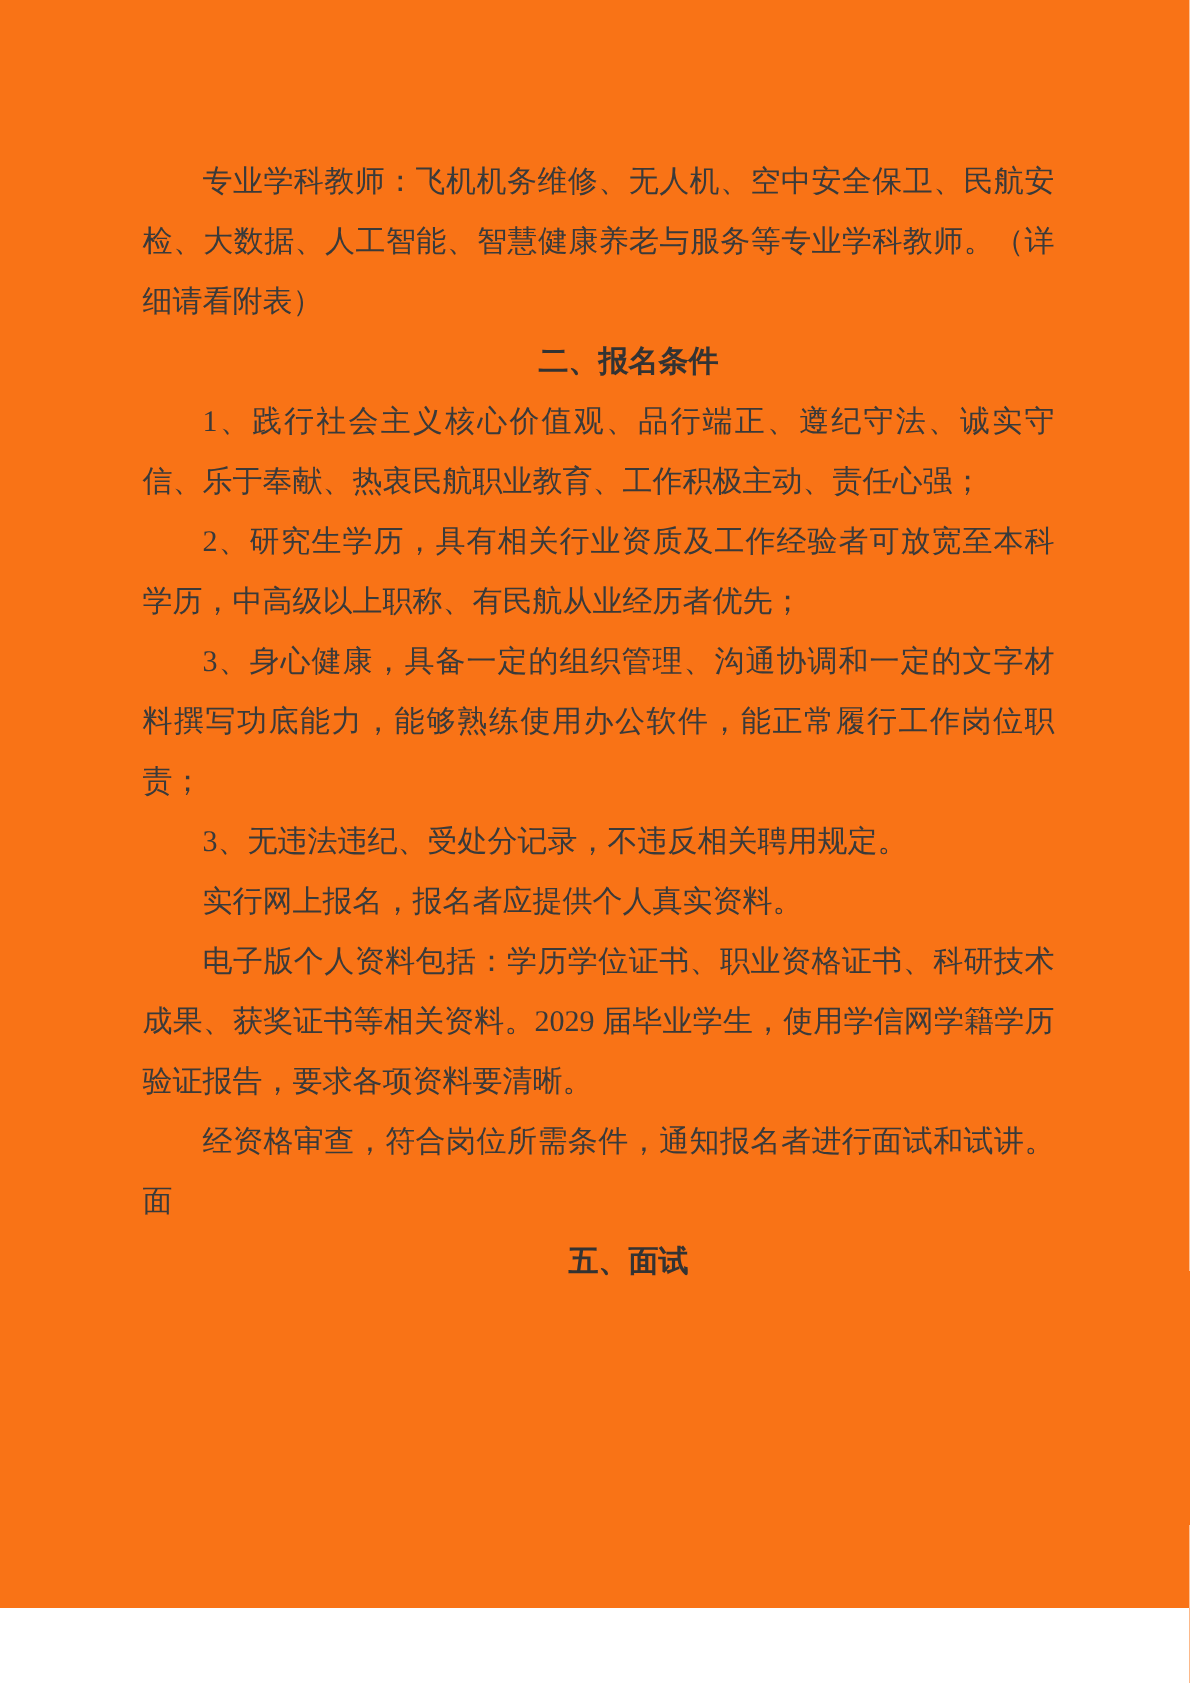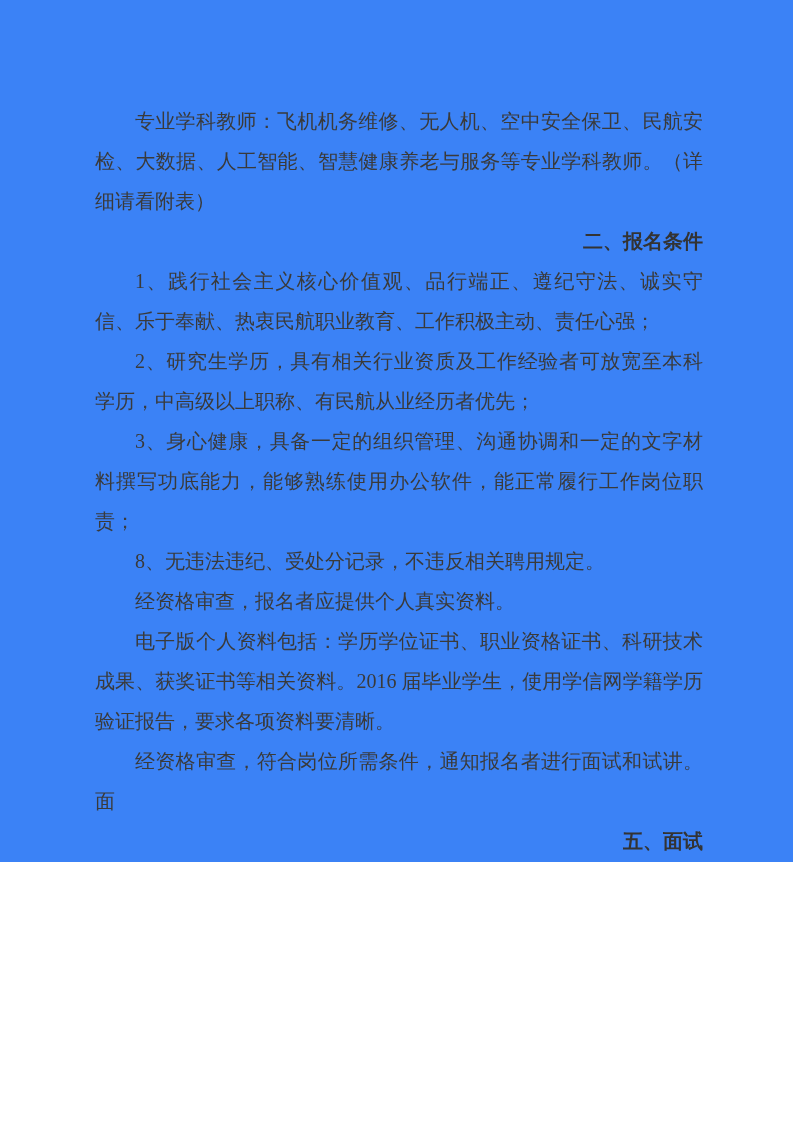--- a/index.html
+++ b/index.html
@@ -3,22 +3,22 @@
 <meta charset="utf-8">
 <style>
   html, body {
     margin: 0;
     padding: 0;
     background: #ffffff;
   }
   .page {
     position: relative;
     width: 793px;
-    height: 862px;
-    background: #3b82f6;
+    height: 1072px;
+    background: #f97316;
     overflow: hidden;
     font-family: "Liberation Serif", "DejaVu Serif", serif;
   }
   .content {
     position: absolute;
     left: 95px;
     top: 101px;
     width: 608px;
   }
   .para {
@@ -27,32 +27,32 @@
     font-size: 20px;
     line-height: 40px;
     color: #3a3a3a;
     text-align: justify;
     text-indent: 2em;
     word-break: break-all;
   }
   .heading {
     font-weight: bold;
     color: #333333;
-    text-align: right;
+    text-align: center;
   }
 </style>
 </head>
 <body>
 
 <div class="page">
   <div class="content">
     <p class="para">专业学科教师：飞机机务维修、无人机、空中安全保卫、民航安检、大数据、人工智能、智慧健康养老与服务等专业学科教师。（详细请看附表）</p>
     <p class="para heading">二、报名条件</p>
     <p class="para">1、践行社会主义核心价值观、品行端正、遵纪守法、诚实守信、乐于奉献、热衷民航职业教育、工作积极主动、责任心强；</p>
     <p class="para">2、研究生学历，具有相关行业资质及工作经验者可放宽至本科学历，中高级以上职称、有民航从业经历者优先；</p>
     <p class="para">3、身心健康，具备一定的组织管理、沟通协调和一定的文字材料撰写功底能力，能够熟练使用办公软件，能正常履行工作岗位职责；</p>
-    <p class="para">8、无违法违纪、受处分记录，不违反相关聘用规定。</p>
-    <p class="para">经资格审查，报名者应提供个人真实资料。</p>
-    <p class="para">电子版个人资料包括：学历学位证书、职业资格证书、科研技术成果、获奖证书等相关资料。2016 届毕业学生，使用学信网学籍学历验证报告，要求各项资料要清晰。</p>
+    <p class="para">3、无违法违纪、受处分记录，不违反相关聘用规定。</p>
+    <p class="para">实行网上报名，报名者应提供个人真实资料。</p>
+    <p class="para">电子版个人资料包括：学历学位证书、职业资格证书、科研技术成果、获奖证书等相关资料。2029 届毕业学生，使用学信网学籍学历验证报告，要求各项资料要清晰。</p>
     <p class="para">经资格审查，符合岗位所需条件，通知报名者进行面试和试讲。面</p>
     <p class="para heading">五、面试</p>
   </div>
 </div>
 
 </body></html>

